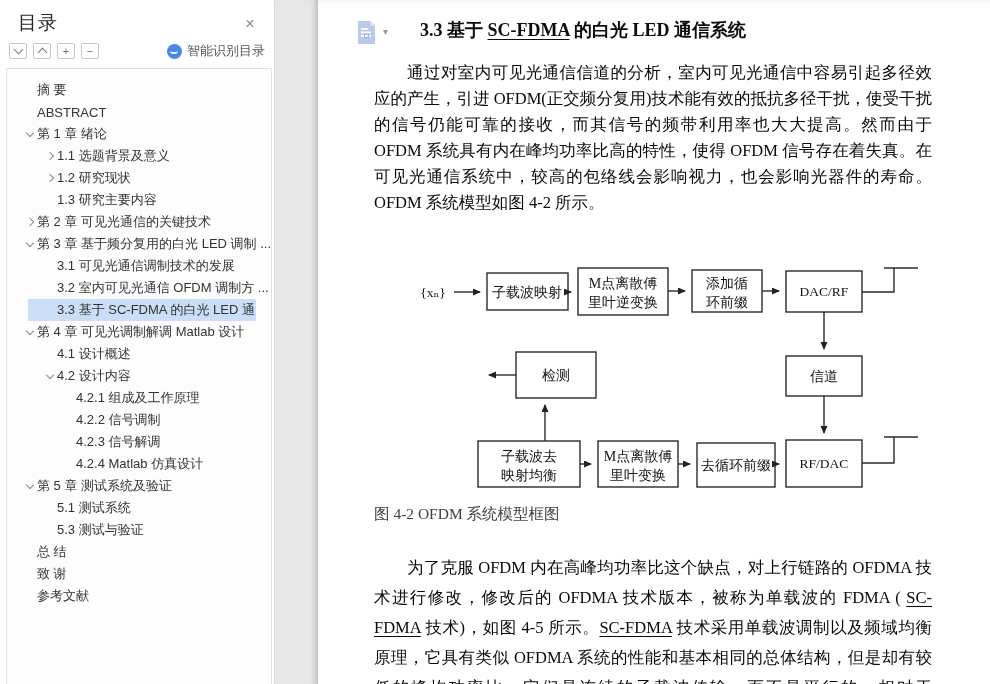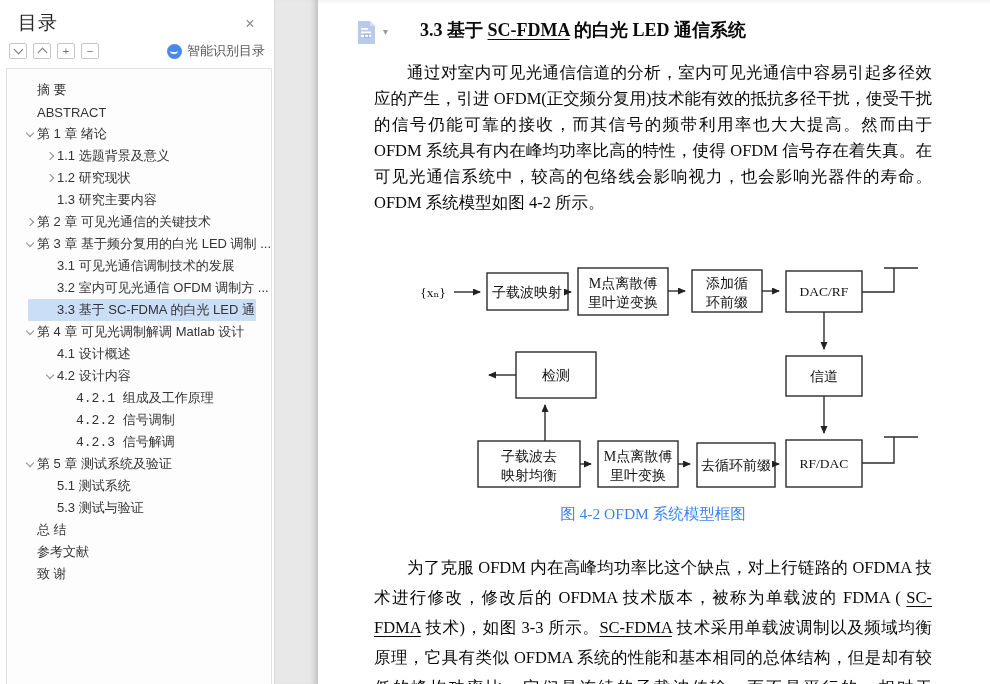--- a/index.html
+++ b/index.html
@@ -31,21 +31,21 @@
     border:1px solid #e2e2e2;background:#fdfdfd;box-sizing:border-box;padding-top:10px;overflow:hidden;}
   .toc-row{height:22px;display:flex;align-items:center;color:#333;font-size:13px;cursor:pointer;}
   .toc-row .chev{flex:0 0 14px;width:14px;height:100%;display:inline-flex;align-items:center;justify-content:center;}
   .toc-row .chev::before{content:"";width:5px;height:5px;border-right:1.3px solid #8a8a8a;border-bottom:1.3px solid #8a8a8a;}
   .toc-row .chev.down::before{transform:rotate(45deg);margin-top:-2px;}
   .toc-row .chev.right::before{transform:rotate(-45deg);}
   .toc-row .chev.none::before{content:none;}
   .toc-label{white-space:nowrap;overflow:hidden;}
   .lv0{padding-left:16px;}
   .lv1{padding-left:36px;}
-  .lv2{padding-left:55px;font-family:Liberation Mono, monospace;}
+  .lv2{padding-left:55px;}
   .toc-row.selected{background:#cbdef8;margin:0 15px 0 21px;border-radius:1px;}
   .toc-row.selected.lv1{padding-left:15px;}
 
   
   .gap{position:absolute;left:274px;top:0;width:44px;height:684px;background:#e8e8e8;
     border-left:1px solid #dadada;box-shadow:inset -7px 0 7px -5px rgba(0,0,0,0.22);box-sizing:border-box;}
 
   
   .page{position:absolute;left:318px;top:0;width:672px;height:684px;background:#fff;
     font-family:"Liberation Serif","DejaVu Serif",serif;color:#0c0c0c;
@@ -55,21 +55,21 @@
   .heading{position:absolute;left:102px;top:18px;font-size:18px;font-weight:bold;white-space:nowrap;}
   .wavy{text-decoration-line:underline;text-decoration-style:wavy;text-decoration-color:#d93a3a;
     text-decoration-thickness:1px;text-underline-offset:3px;text-decoration:underline;}
   .para{position:absolute;left:56px;width:558px;font-size:16.5px;text-align:justify;
     text-indent:2em;color:#090909;}
   #para1{top:60px;line-height:26px;}
   #para2{top:553px;line-height:30px;}
   .fig{position:absolute;left:92px;top:255px;}
   .fig text{font-size:14px;fill:#141414;font-family:"Liberation Serif","DejaVu Serif",serif;}
   .fig .lat{font-size:13.5px;}
-  .fig-caption{position:absolute;left:56px;top:504px;width:558px;text-align:center;font-size:15.5px;color:#3b82f6;}
+  .fig-caption{position:absolute;left:56px;top:504px;width:558px;text-align:left;font-size:15.5px;color:#404040;}
 </style>
 </head>
 <body>
 
 <div class="sidebar">
   <div class="sb-title">目录</div>
   <div class="sb-close">×</div>
 
   <div class="sb-toolbar">
     <span class="tb-btn">
@@ -149,43 +149,47 @@
     <span class="toc-label">4.2.1 组成及工作原理</span>
   </div>
       <div class="toc-row lv2">
     <span class="chev none"></span>
     <span class="toc-label">4.2.2 信号调制</span>
   </div>
       <div class="toc-row lv2">
     <span class="chev none"></span>
     <span class="toc-label">4.2.3 信号解调</span>
   </div>
+      <div class="toc-row lv2">
+    <span class="chev none"></span>
+    <span class="toc-label">4.2.4 Matlab 仿真设计</span>
+  </div>
       <div class="toc-row lv0">
     <span class="chev down"></span>
     <span class="toc-label">第 5 章 测试系统及验证</span>
   </div>
       <div class="toc-row lv1">
     <span class="chev none"></span>
     <span class="toc-label">5.1 测试系统</span>
   </div>
       <div class="toc-row lv1">
     <span class="chev none"></span>
     <span class="toc-label">5.3 测试与验证</span>
   </div>
       <div class="toc-row lv0">
     <span class="chev none"></span>
     <span class="toc-label">总  结</span>
   </div>
       <div class="toc-row lv0">
     <span class="chev none"></span>
+    <span class="toc-label">致  谢</span>
+  </div>
+      <div class="toc-row lv0">
+    <span class="chev none"></span>
     <span class="toc-label">参考文献</span>
-  </div>
-      <div class="toc-row lv0">
-    <span class="chev none"></span>
-    <span class="toc-label">致  谢</span>
   </div>
     </div>
 </div>
 
 <div class="gap"></div>
 
 <div class="page">
 
   <div class="doc-widget">
     <svg width="21" height="25" viewBox="0 0 21 25">
@@ -259,15 +263,15 @@
       <text x="119" y="225">映射均衡</text>
       <text x="228" y="206">M点离散傅</text>
       <text x="228" y="225">里叶变换</text>
       <text x="326" y="215">去循环前缀</text>
       <text x="414" y="213" class="lat">RF/DAC</text>
     </g>
   </svg>
 
   <div class="fig-caption">图 4-2 OFDM 系统模型框图</div>
 
-  <div class="para" id="para2"><span>为了克服 OFDM 内在高峰均功率比这个缺点，对上行链路的 OFDMA 技术进行修改，修改后的 OFDMA 技术版本，被称为单载波的 FDMA ( </span><span class="wavy">SC-FDMA</span><span> 技术)，如图 3-3 所示。</span><span class="wavy">SC-FDMA</span><span> 技术采用单载波调制以及频域均衡原理，它具有类似 OFDMA 系统的性能和基本相同的总体结构，但是却有较低的峰均功率比。它们是连续的子载波传输，而不是平行的，相对于 OFDMA 技术，这种技术大</span></div>
+  <div class="para" id="para2"><span>为了克服 OFDM 内在高峰均功率比这个缺点，对上行链路的 OFDMA 技术进行修改，修改后的 OFDMA 技术版本，被称为单载波的 FDMA ( </span><span class="wavy">SC-FDMA</span><span> 技术)，如图 4-5 所示。</span><span class="wavy">SC-FDMA</span><span> 技术采用单载波调制以及频域均衡原理，它具有类似 OFDMA 系统的性能和基本相同的总体结构，但是却有较低的峰均功率比。它们是连续的子载波传输，而不是平行的，相对于 OFDMA 技术，这种技术大</span></div>
 
 </div>
 
 </body></html>

